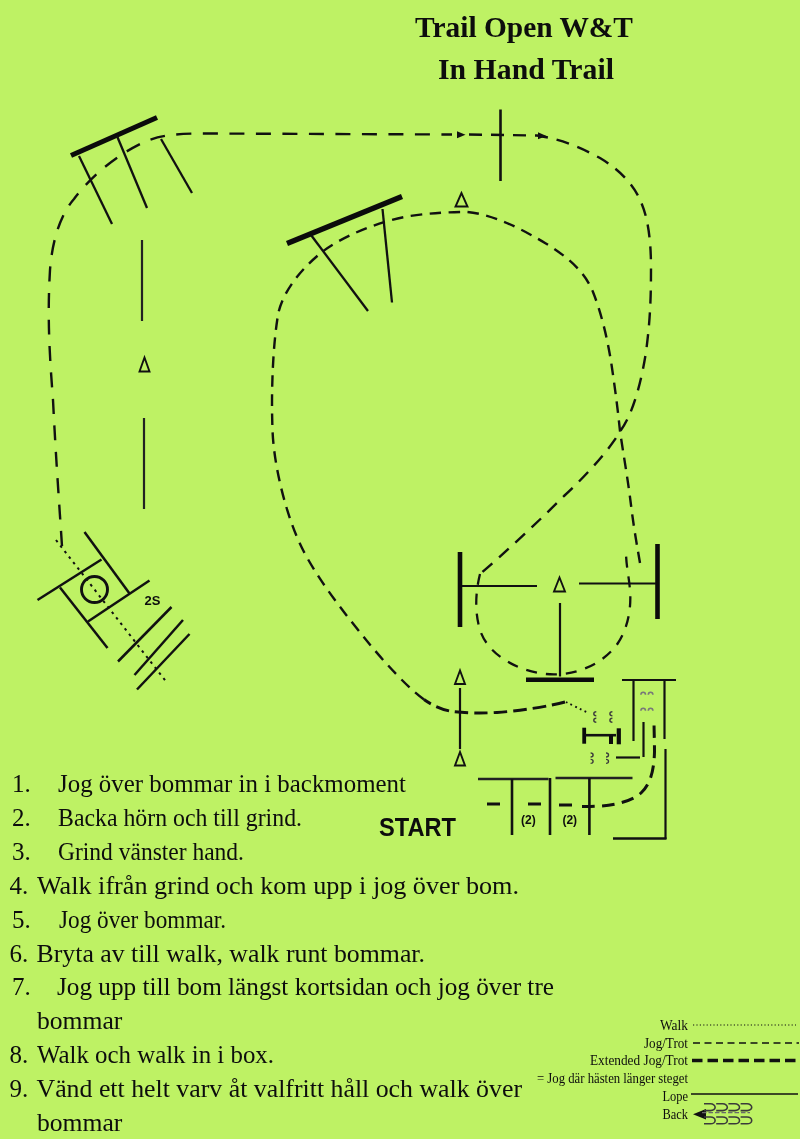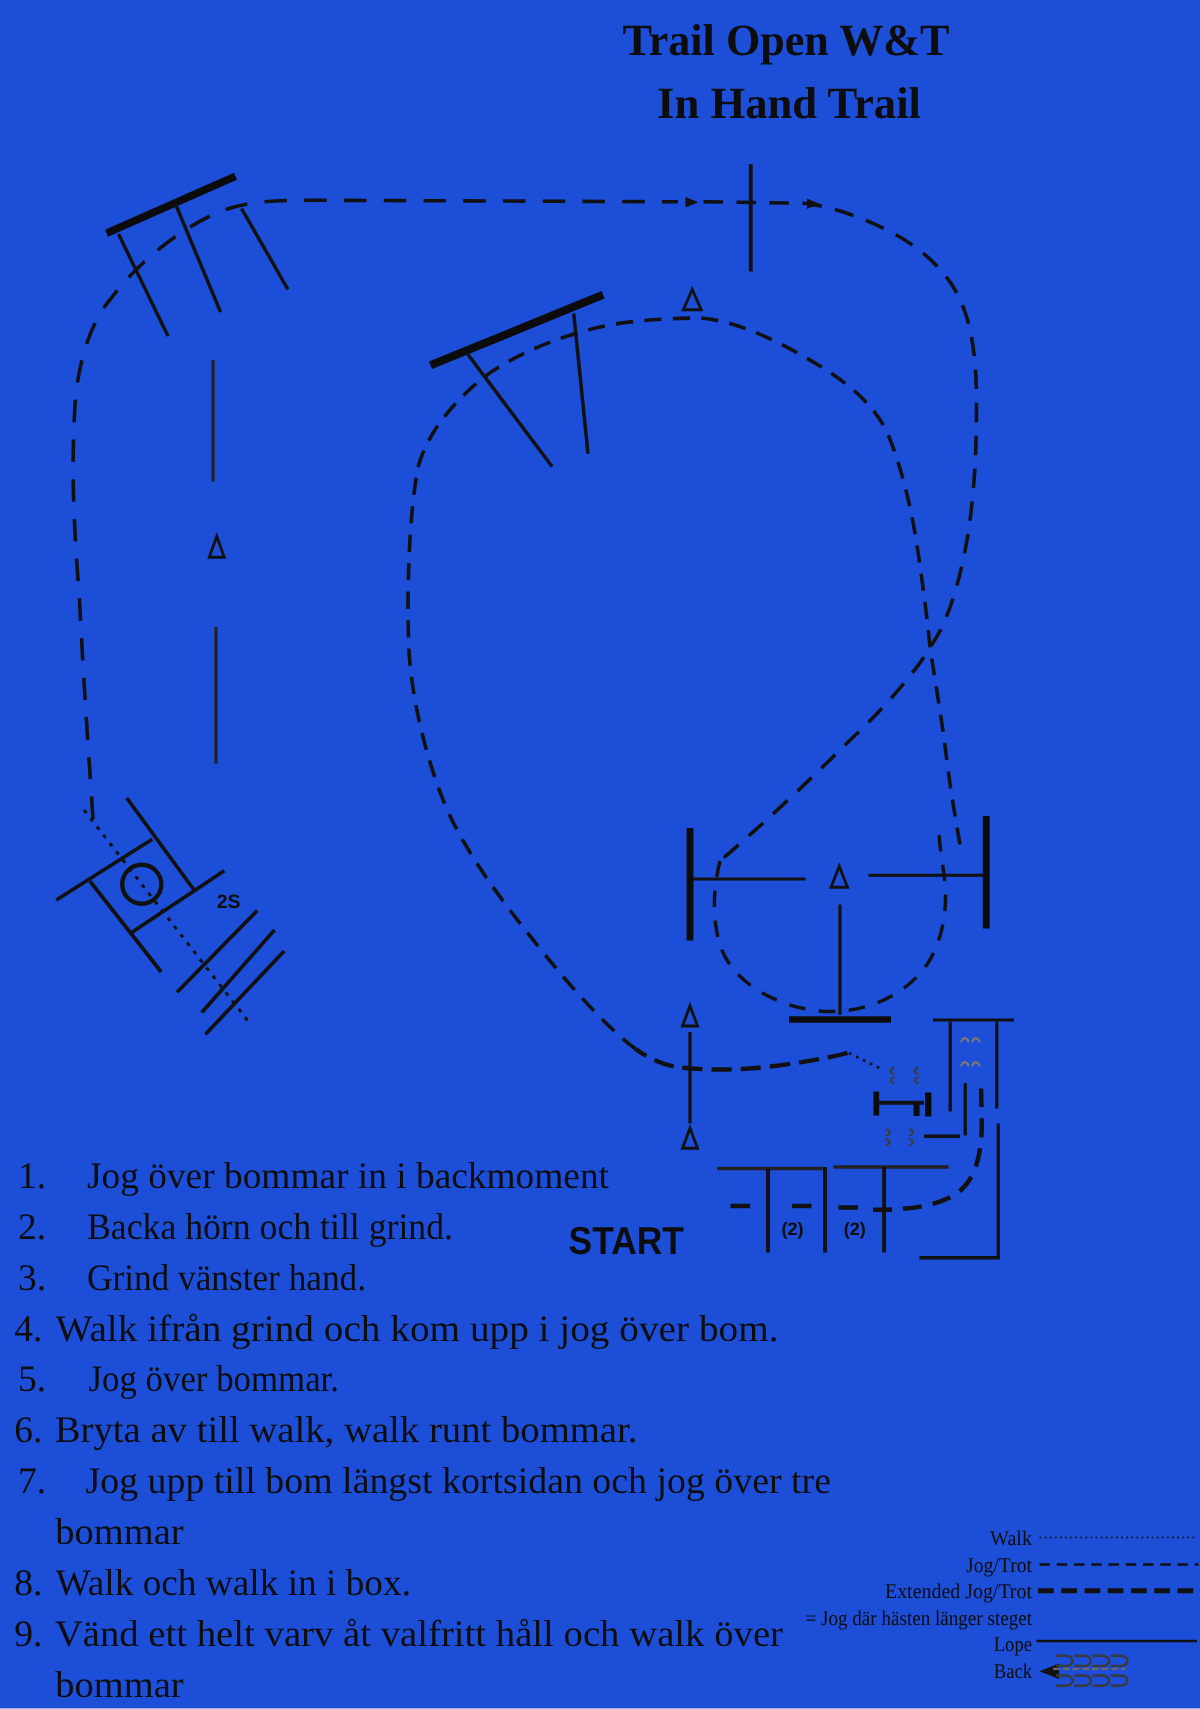--- a/index.html
+++ b/index.html
@@ -1,16 +1,16 @@
 <!DOCTYPE html>
 <html><head>
 <meta charset="utf-8">
 <style>
   html,body{margin:0;padding:0;background:#ffffff;}
-  #page{position:relative;width:800px;height:1139px;background:#1d4ed8;overflow:hidden;}
+  #page{position:relative;width:800px;height:1139px;background:#bef264;overflow:hidden;}
   svg{position:absolute;left:0;top:0;}
   text{fill:#0d0d0d;}
 </style>
 </head>
 <body>
 <div id="page">
 <svg width="800" height="1139" viewBox="0 0 800 1139" fill="none" stroke-linecap="butt">
 
   <text x="524" y="36.5" text-anchor="middle" font-family="Liberation Serif" font-weight="bold" font-size="29.8" textLength="218" lengthAdjust="spacingAndGlyphs">Trail Open W&amp;T</text>
 

